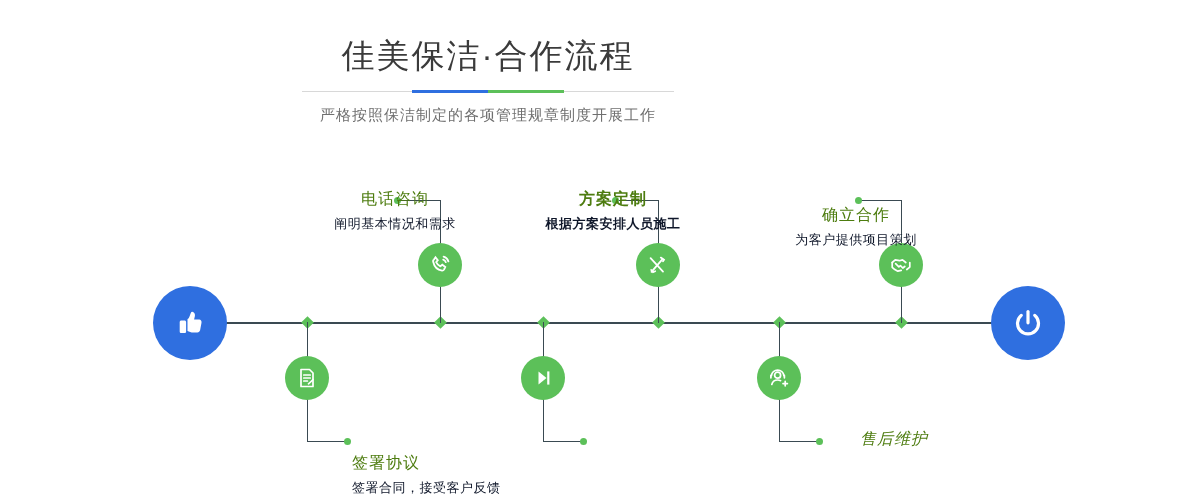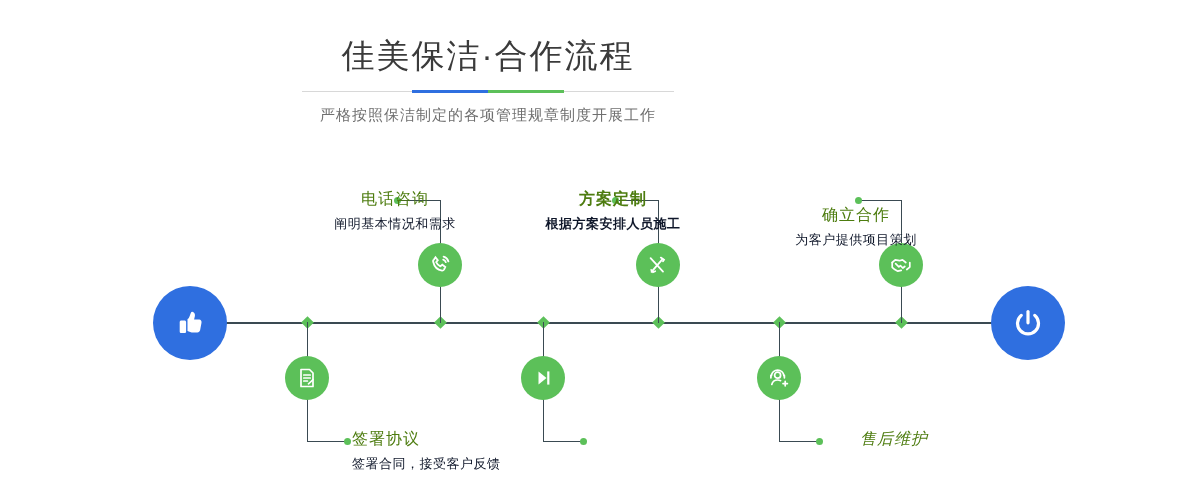--- a/index.html
+++ b/index.html
@@ -221,21 +221,21 @@
   <div class="tip-dot" style="left:344px; top:438px;"></div>
   <div class="bubble" style="left:285px; top:356px;">
     <span>
       <svg width="24" height="24" viewBox="0 0 24 24" fill="none" stroke="#ffffff" stroke-width="1.7" stroke-linejoin="round" stroke-linecap="round">
         <path d="M6 3.5h8.5L18 7v13.5H6z"></path>
         <path d="M8.8 9h6.4M8.8 12h6.4M8.8 15h3.6"></path>
         <path d="M13.5 17.8c1.5-1.2 3-2.6 4.6-4.3"></path>
       </svg>
     </span>
   </div>
-  <div class="label bottom" style="left:352px; top:428px;">
+  <div class="label bottom" style="left:352px; top:452px;">
     <div class="l-title">签署协议</div>
     <div class="l-desc">签署合同，接受客户反馈</div>
   </div>
 
   <div class="stem-v" style="left:658px; top:200px; height:123px;"></div>
   <div class="stem-h" style="left:616px; top:200px; width:42px;"></div>
   <div class="tip-dot" style="left:612px; top:197px;"></div>
   <div class="bubble" style="left:636px; top:243px;">
     <span>
       <svg width="24" height="24" viewBox="0 0 24 24" fill="none" stroke="#ffffff" stroke-width="1.8" stroke-linecap="round">

